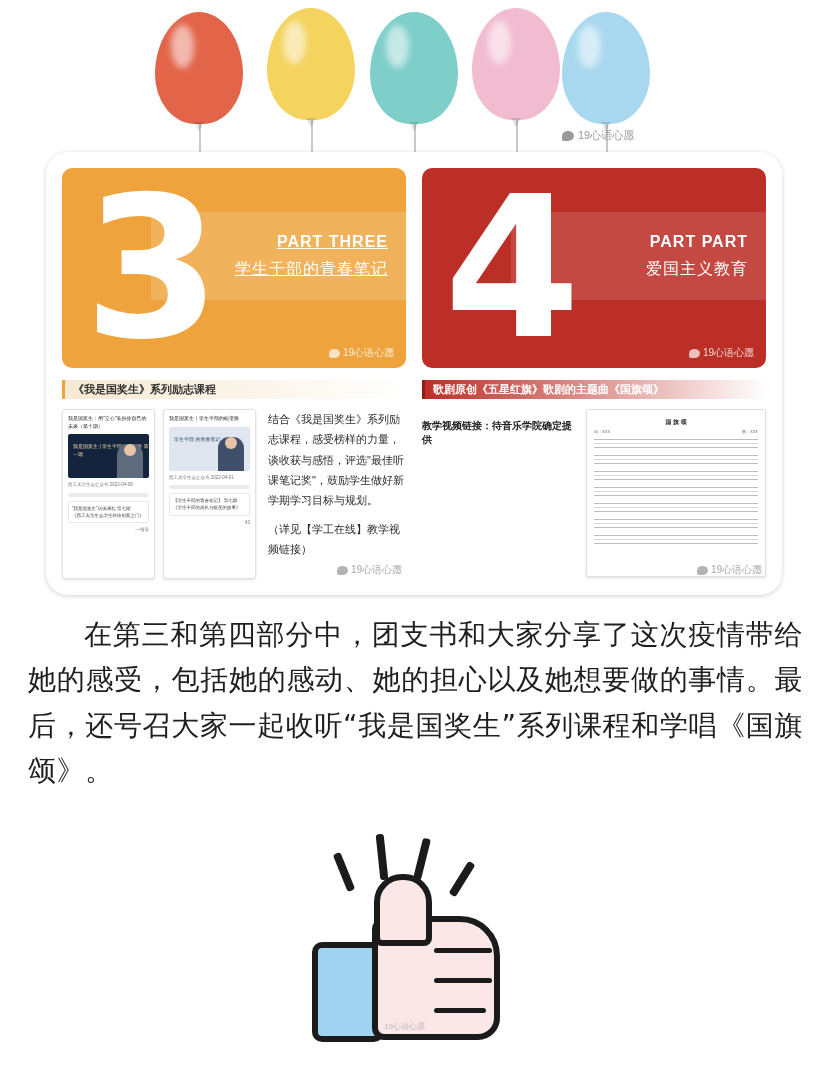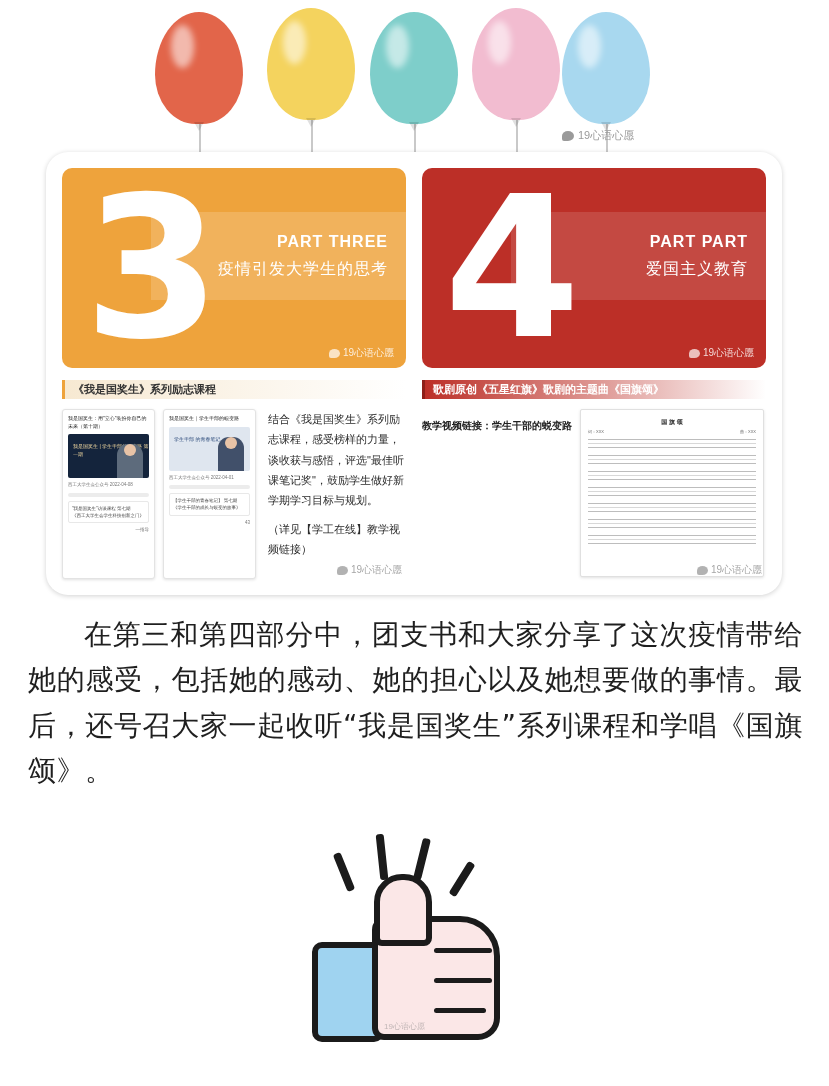--- a/index.html
+++ b/index.html
@@ -107,21 +107,21 @@
     top: 44px;
     width: 74%;
     height: 88px;
     display: flex;
     flex-direction: column;
     justify-content: center;
     align-items: flex-end;
     padding-right: 18px;
     color: #ffffff;
   }
-  .band-3 { background: rgba(255,255,255,0.17); }
+  .band-3 { background: rgba(255,255,255,0.17); text-decoration: underline; }
   .band-4 { background: rgba(255,255,255,0.13); }
   .band .en {
     font-size: 16px;
     font-weight: bold;
     letter-spacing: 1px;
     margin-bottom: 8px;
   }
   .band .cn {
     font-size: 16px;
     letter-spacing: 1px;
@@ -444,21 +444,21 @@
   </div>
 
   <div class="card">
     <div class="panels">
 
       <div class="panel">
         <div class="part-header part-3">
           <div class="bignum">3</div>
           <div class="band band-3">
             <span class="en">PART THREE</span>
-            <span class="cn">疫情引发大学生的思考</span>
+            <span class="cn">学生干部的青春笔记</span>
           </div>
           <div class="wm">
             <span class="chat-ico"></span>
             <span>19心语心愿</span>
           </div>
         </div>
 
         <div class="subcap">《我是国奖生》系列励志课程</div>
 
         <div class="body">
@@ -520,21 +520,21 @@
           <div class="wm">
             <span class="chat-ico"></span>
             <span>19心语心愿</span>
           </div>
         </div>
 
         <div class="subcap red">歌剧原创《五星红旗》歌剧的主题曲《国旗颂》</div>
 
         <div class="body">
           <div>
-            <div class="anthem-cap">教学视频链接：学生干部的蜕变路</div>
+            <div class="anthem-cap">教学视频链接：待音乐学院确定提供</div>
           </div>
 
           <div class="score">
             <div class="sc-title">国 旗 颂</div>
             <div class="sc-sub">
               <span>词：XXX</span>
               <span>曲：XXX</span>
             </div>
             <div class="staff">
               <div class="ln"></div>

